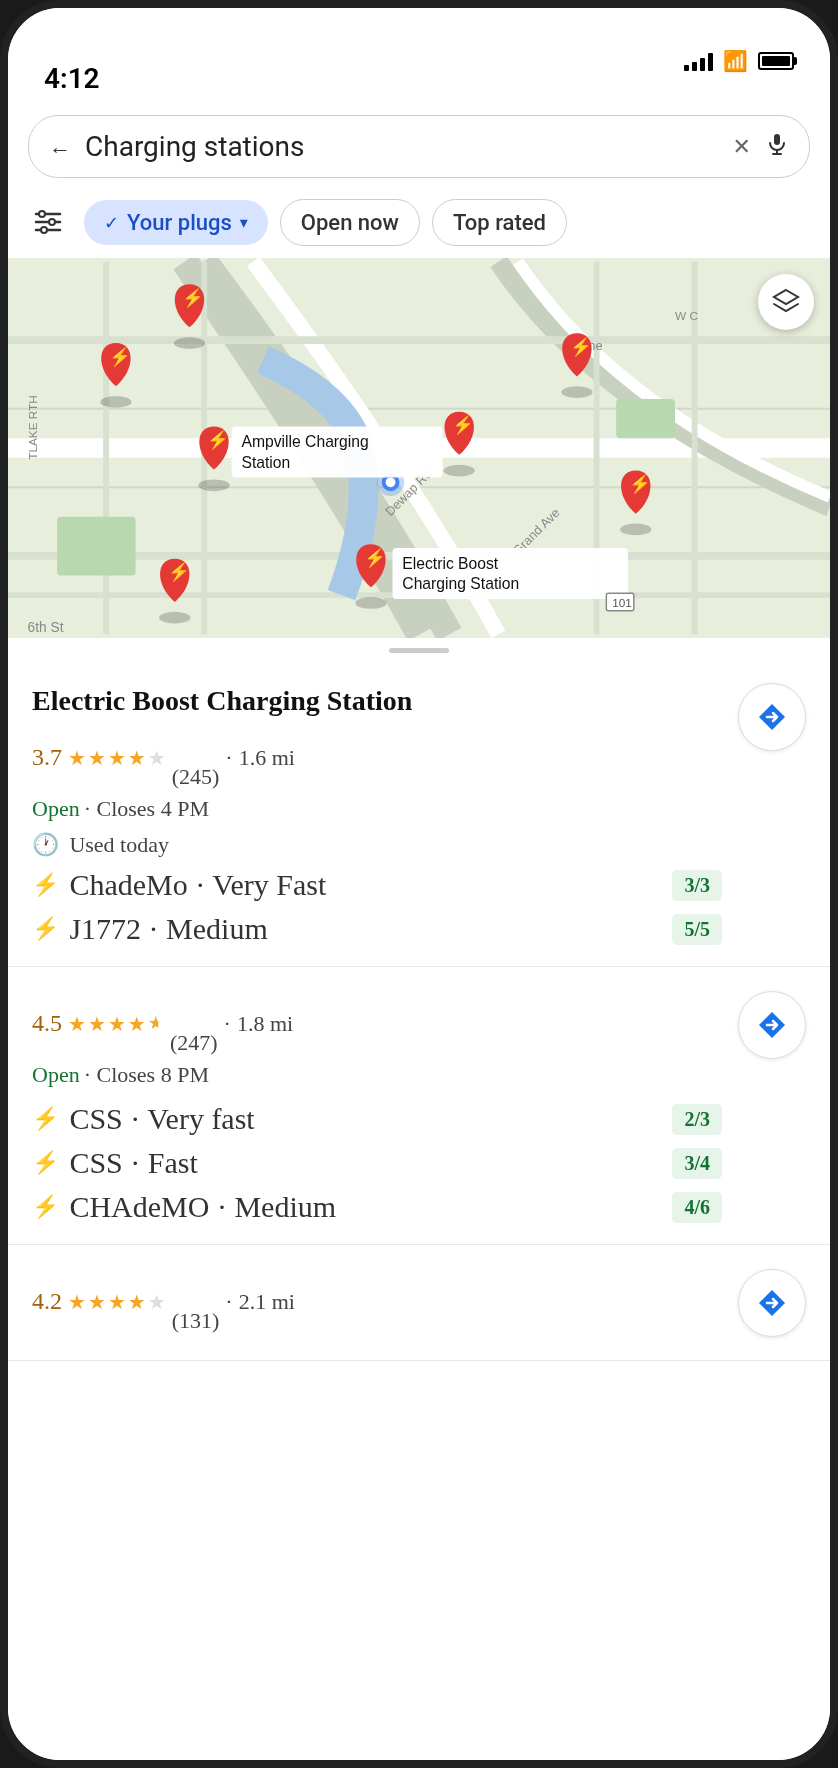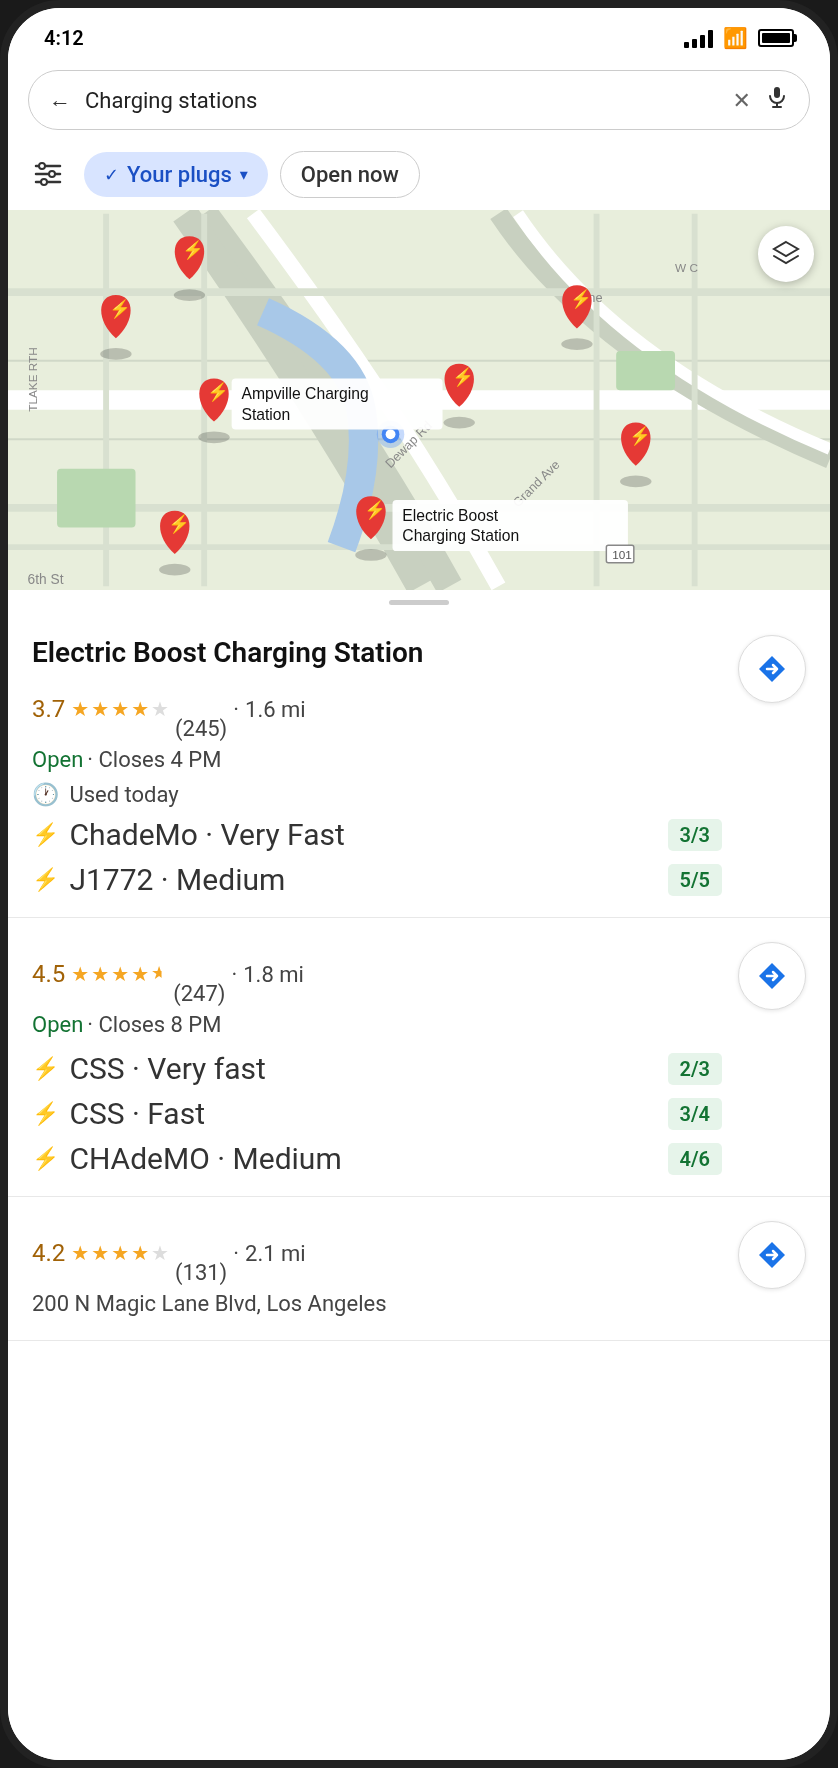--- a/index.html
+++ b/index.html
@@ -27,23 +27,24 @@
 
     .status-bar {
       display: flex;
       justify-content: space-between;
       align-items: center;
       padding: 18px 36px 8px;
       background: #fff;
     }
 
     .status-time {
-      font-size: 20px;
+      font-size: 28px;
       font-weight: 600;
       color: #000;
+      margin-top: 36px;
     }
 
     .status-icons {
       display: flex;
       align-items: center;
       gap: 10px;
     }
 
     .signal-bars {
       display: flex;
@@ -109,21 +110,21 @@
     }
 
     .back-arrow {
       font-size: 22px;
       color: #333;
       cursor: pointer;
     }
 
     .search-text {
       flex: 1;
-      font-size: 22px;
+      font-size: 28px;
       color: #222;
       font-weight: 400;
     }
 
     .search-clear {
       font-size: 22px;
       color: #666;
       cursor: pointer;
     }
 
@@ -220,20 +221,21 @@
       height: 5px;
       background: #ccc;
       border-radius: 3px;
       margin: 10px auto 6px;
     }
 
     .results-list {
       flex: 1;
       overflow-y: auto;
       background: #fff;
+      font-family: Liberation Serif, serif;
     }
 
     .result-item {
       padding: 24px 24px 20px;
       border-bottom: 1px solid #e8e8e8;
       position: relative;
     }
 
     .result-header {
       display: flex;
@@ -420,20 +422,23 @@
       </svg>
     </div>
     <div class="filter-chip active">
       <span class="checkmark">✓</span>
       <span>Your plugs</span>
       <span class="dropdown-arrow">▾</span>
     </div>
     <div class="filter-chip inactive">
       <span>Open now</span>
     </div>
+    <div class="filter-chip inactive">
+      <span>Top rated</span>
+    </div>
   </div>
 
   <div class="map-container">
     <svg class="map-bg" viewBox="0 0 838 380" xmlns="http://www.w3.org/2000/svg">
 
       <rect width="838" height="380" fill="#e8eedc"></rect>
 
       <line x1="0" y1="190" x2="838" y2="190" stroke="#fff" stroke-width="20"></line>
       <line x1="0" y1="230" x2="838" y2="230" stroke="#d0d8c8" stroke-width="2"></line>
       <line x1="0" y1="150" x2="838" y2="150" stroke="#d0d8c8" stroke-width="2"></line>
@@ -660,21 +665,20 @@
               <span class="star">★</span>
               <span class="star">★</span>
               <span class="star">★</span>
               <span class="star">★</span>
               <span class="star empty">★</span>
             </div>
             <span class="review-count">(131)</span>
             <span class="distance"> · </span>
             <span class="distance">2.1 mi</span>
           </div>
-          <div class="result-address">200 N Magic Lane Blvd, Los Angeles</div>
         </div>
         <div class="directions-btn">
           <svg width="34" height="34" viewBox="0 0 34 34" fill="none">
             <path d="M17 4 L30 17 L17 30 L4 17 Z" fill="#1a73e8"></path>
             <path d="M12 17 L22 17 M18 13 L22 17 L18 21" stroke="#fff" stroke-width="2.5" stroke-linecap="round" stroke-linejoin="round"></path>
           </svg>
         </div>
       </div>
     </div>
 

